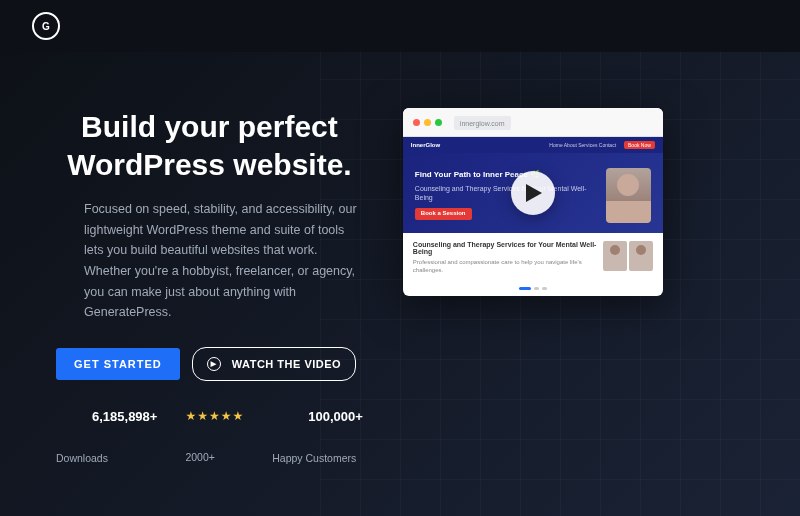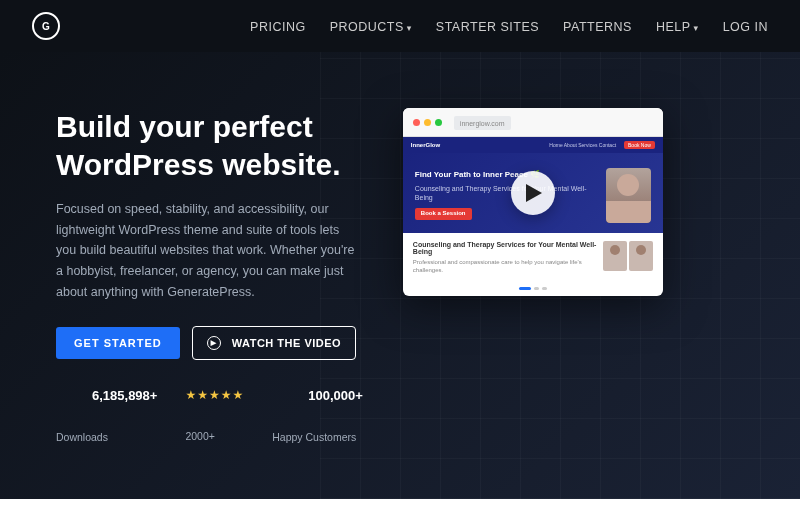--- a/index.html
+++ b/index.html
@@ -79,26 +79,28 @@
     .hero-left {
       flex: 0 0 300px;
       z-index: 1;
     }
     .hero-title {
       color: #fff;
       font-size: 30px;
       font-weight: 700;
       line-height: 1.25;
       margin-bottom: 16px;
+      text-align: center;
     }
     .hero-desc {
       color: #a0aab8;
       font-size: 12.5px;
       line-height: 1.65;
       margin-bottom: 24px;
+      margin-left: 28px;
     }
     .hero-buttons {
       display: flex;
       gap: 12px;
       align-items: center;
       margin-bottom: 28px;
     }
     .btn-primary {
       background: #1e6ef7;
       color: #fff;
@@ -113,21 +115,21 @@
     }
     .btn-secondary {
       background: transparent;
       color: #fff;
       border: 1.5px solid #fff;
       padding: 9px 14px;
       font-size: 11px;
       font-weight: 600;
       letter-spacing: 0.5px;
       cursor: pointer;
-      border-radius: 4px;
+      border-radius: 14px;
       display: flex;
       align-items: center;
       gap: 11px;
     }
     .btn-secondary .play-sm {
       width: 14px; height: 14px;
       border: 1.5px solid #fff;
       border-radius: 50%;
       display: flex; align-items: center; justify-content: center;
       font-size: 7px;
@@ -321,28 +323,20 @@
     ::-webkit-scrollbar { width: 6px; }
     ::-webkit-scrollbar-thumb { background: #ccc; border-radius: 3px; }
   </style>
 </head>
 <body>
 
 <nav>
   <div class="nav-logo">
     <div class="nav-logo-icon">G</div>
   </div>
-  <ul class="nav-links">
-    <li><a>PRICING</a></li>
-    <li><a class="has-arrow">PRODUCTS</a></li>
-    <li><a>STARTER SITES</a></li>
-    <li><a>PATTERNS</a></li>
-    <li><a class="has-arrow">HELP</a></li>
-    <li><a class="nav-login">LOG IN</a></li>
-  </ul>
 </nav>
 
 <section class="hero">
   <div class="hero-left">
     <h1 class="hero-title">Build your perfect WordPress website.</h1>
     <p class="hero-desc">Focused on speed, stability, and accessibility, our lightweight WordPress theme and suite of tools lets you build beautiful websites that work. Whether you're a hobbyist, freelancer, or agency, you can make just about anything with GeneratePress.</p>
     <div class="hero-buttons">
       <button class="btn-primary">GET STARTED</button>
       <button class="btn-secondary">
         <div class="play-sm">▶</div>

